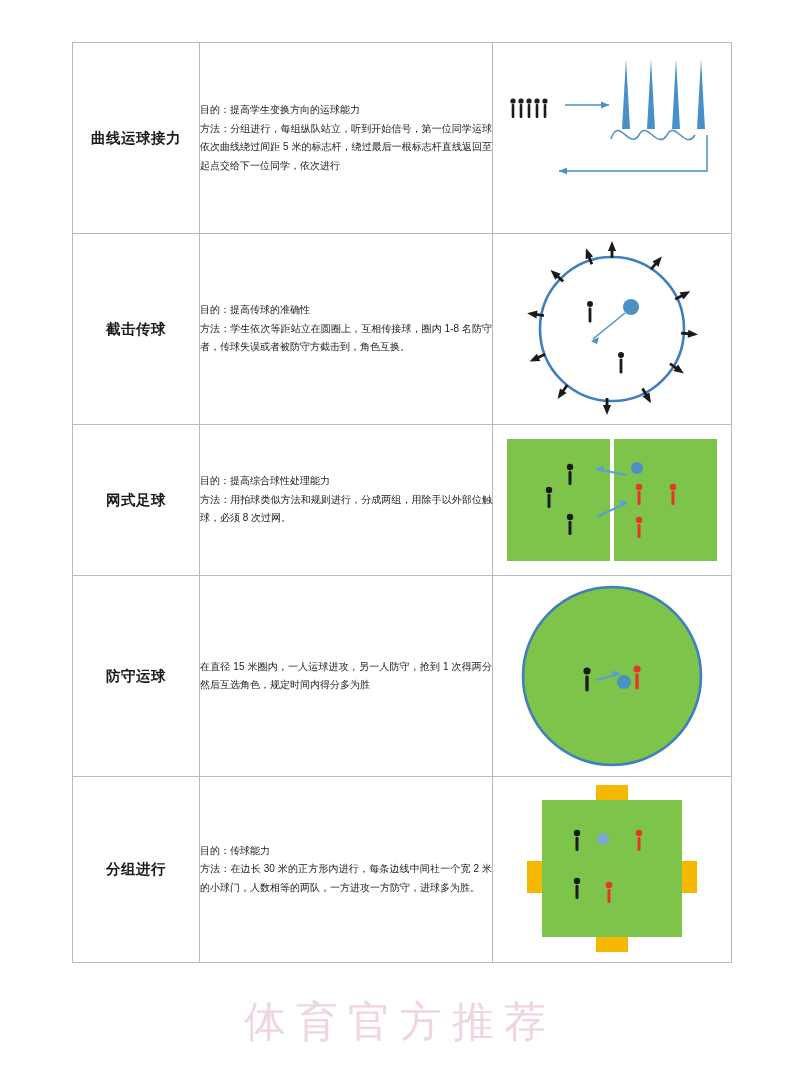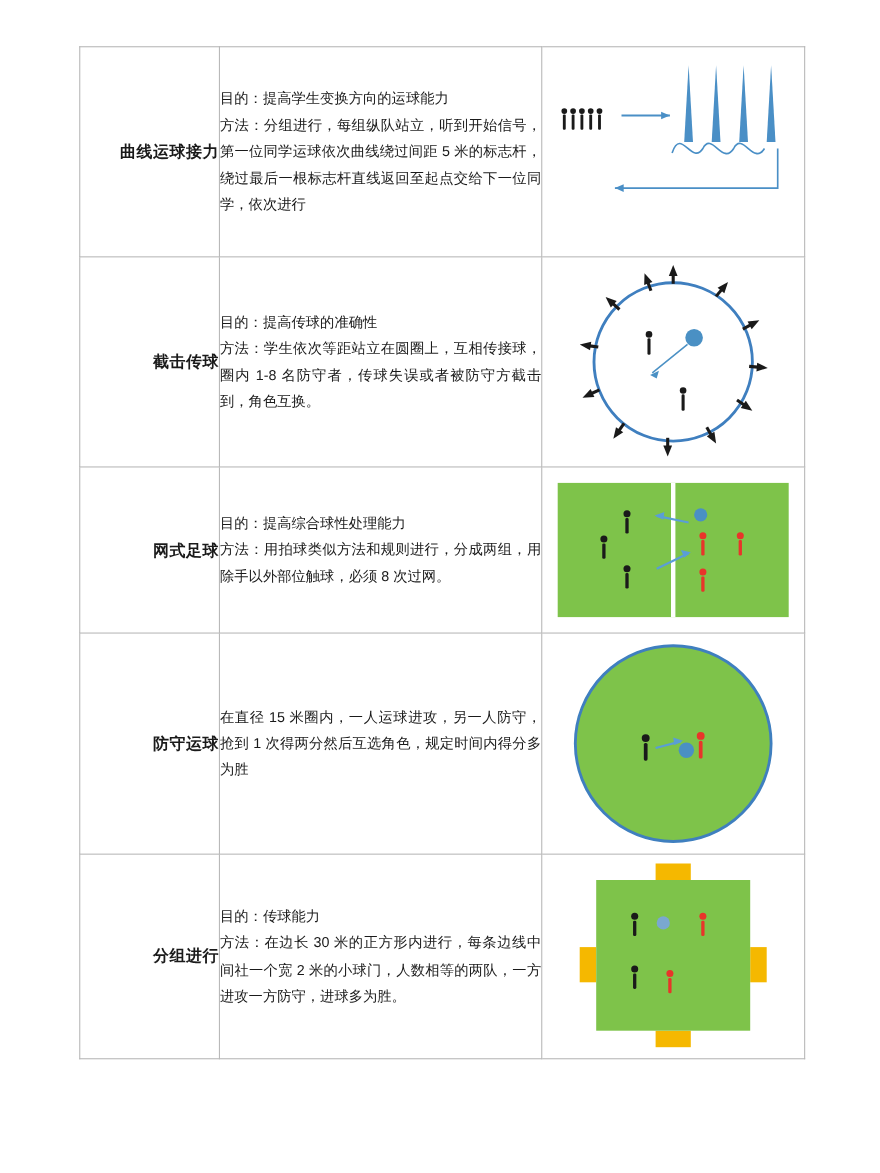--- a/index.html
+++ b/index.html
@@ -29,38 +29,38 @@
     border-collapse: collapse;
     table-layout: fixed;
   }
   table.drills td {
     border: 1px solid #b9b9b9;
     vertical-align: middle;
     padding: 0;
   }
   td.c-name {
     width: 126px;
-    text-align: right;
+    text-align: center;
     font-weight: bold;
     font-size: 14.5px;
     color: #1a1a1a;
     letter-spacing: 0.5px;
     padding: 4px 6px;
   }
   td.c-desc {
     width: 292px;
     padding: 10px 16px 10px 14px;
   }
   td.c-fig {
     width: 238px;
     height: 100%;
     text-align: center;
   }
   .desc-line {
-    font-size: 13px;
+    font-size: 10px;
     line-height: 1.85;
     color: #1a1a1a;
     text-align: justify;
     text-justify: inter-ideograph;
   }
   .fig-wrap {
     position: relative;
     width: 238px;
     margin: 0 auto;
     display: block;
@@ -318,13 +318,14 @@
 
             <circle cx="110" cy="62" r="6" fill="#7aa8d0"></circle>
           </svg>
         </div>
       </td>
     </tr>
 
   </tbody>
     </table>
 
+  <div class="watermark">体育官方推荐</div>
 </div>
 
 </body></html>

